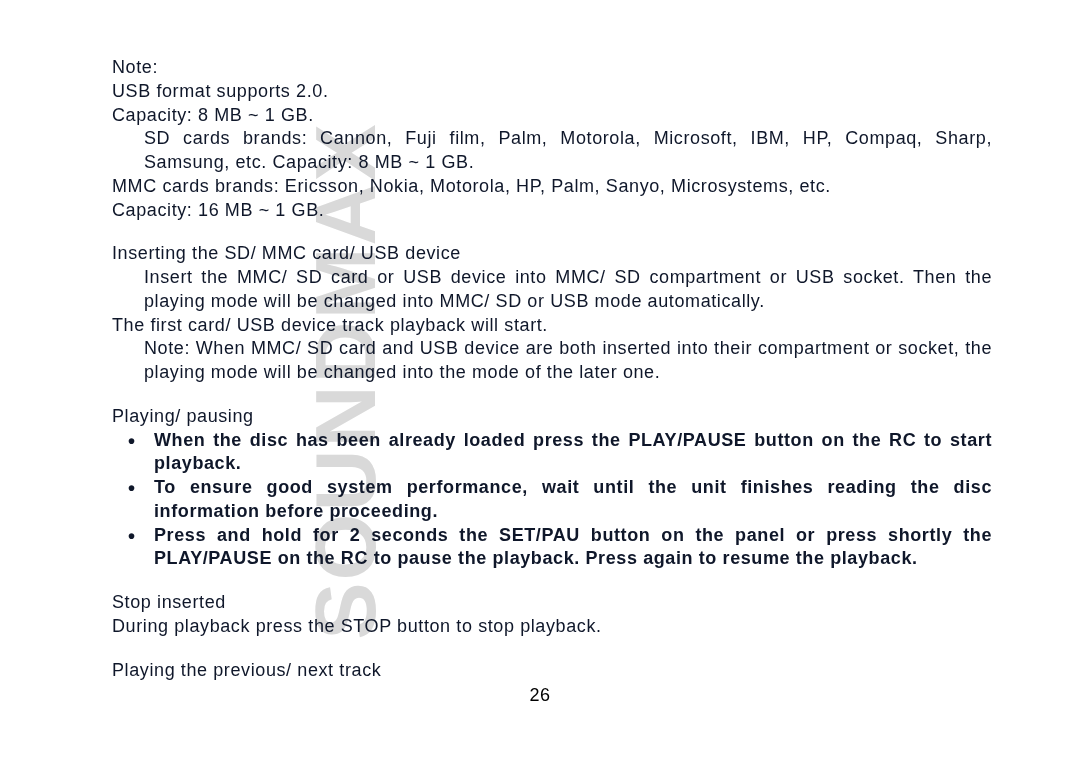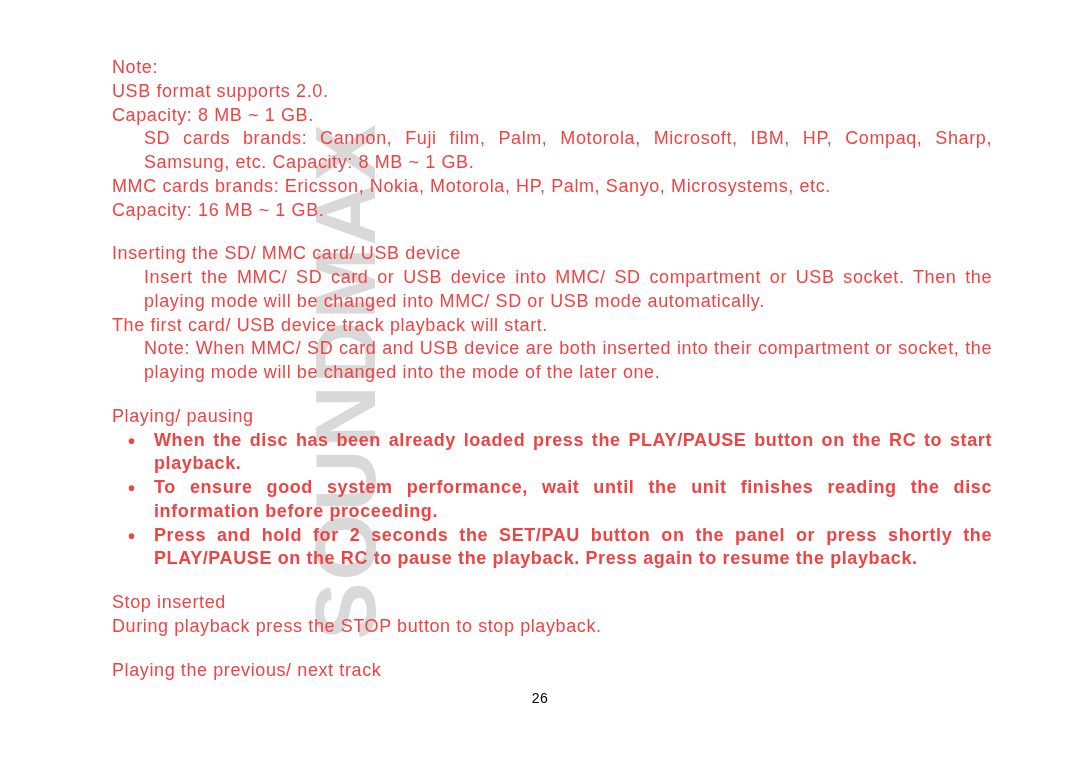--- a/index.html
+++ b/index.html
@@ -25,21 +25,21 @@
     user-select: none;
     width: 700px;
     text-align: center;
   }
   .content {
     position: absolute;
     left: 112px;
     top: 56px;
     width: 880px;
     font-size: 18px;
-    color: #ef4444;
+    color: #0f172a;
     line-height: 1.32;
     letter-spacing: 0.6px;
   }
   .para { margin-bottom: 0; }
   .block-gap { height: 20px; }
   .underline { }
   .justify { text-align: justify; margin-left: 32px; }
   ul.bullets {
     list-style: none;
     padding-left: 0;
@@ -57,21 +57,21 @@
     top: 0;
     font-size: 20px;
     line-height: 1.2;
   }
   .pagenum {
     position: absolute;
     left: 0;
     right: 0;
     bottom: 55px;
     text-align: center;
-    font-size: 14px;
+    font-size: 18px;
     letter-spacing: 0.5px;
   }
   .trackicon {
     font-size: 14px;
     letter-spacing: -3px;
     vertical-align: 1px;
   }
 </style>
 </head>
 <body>

